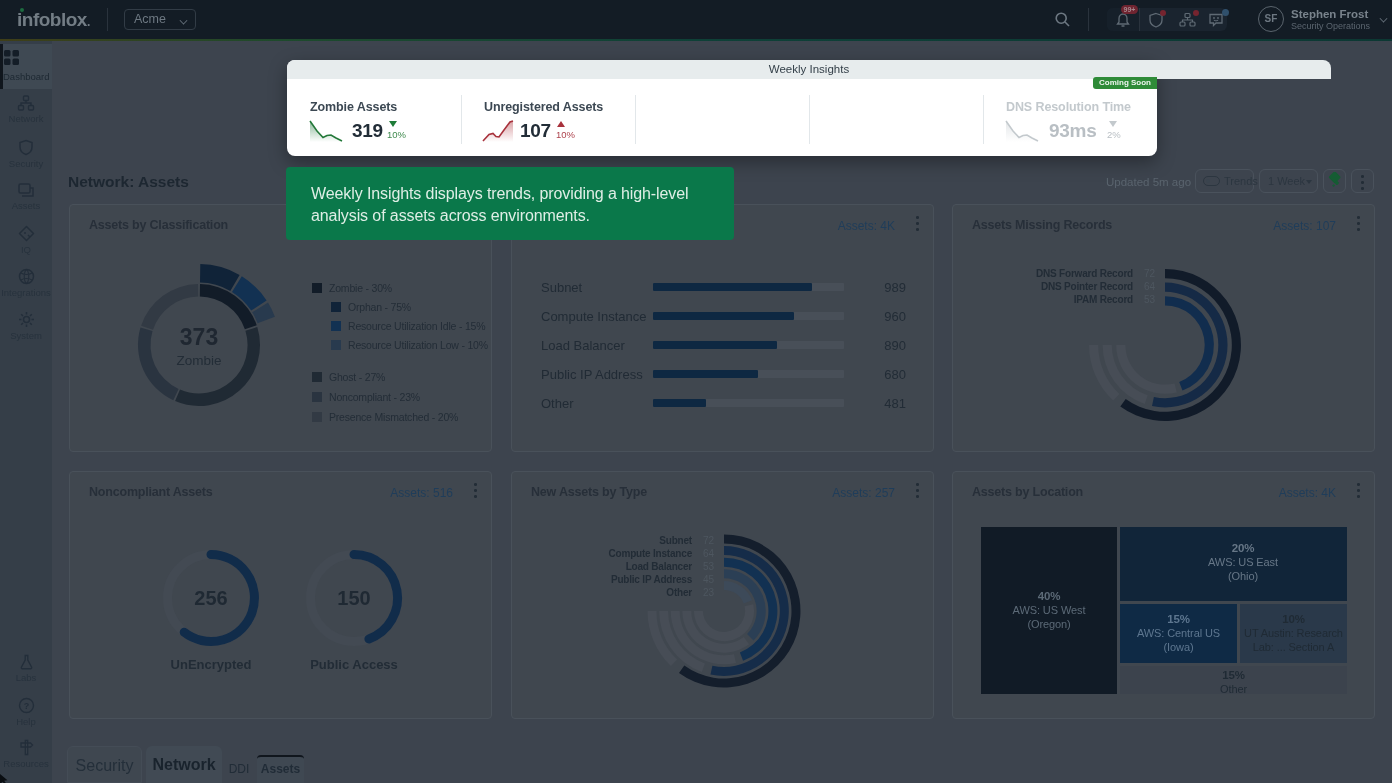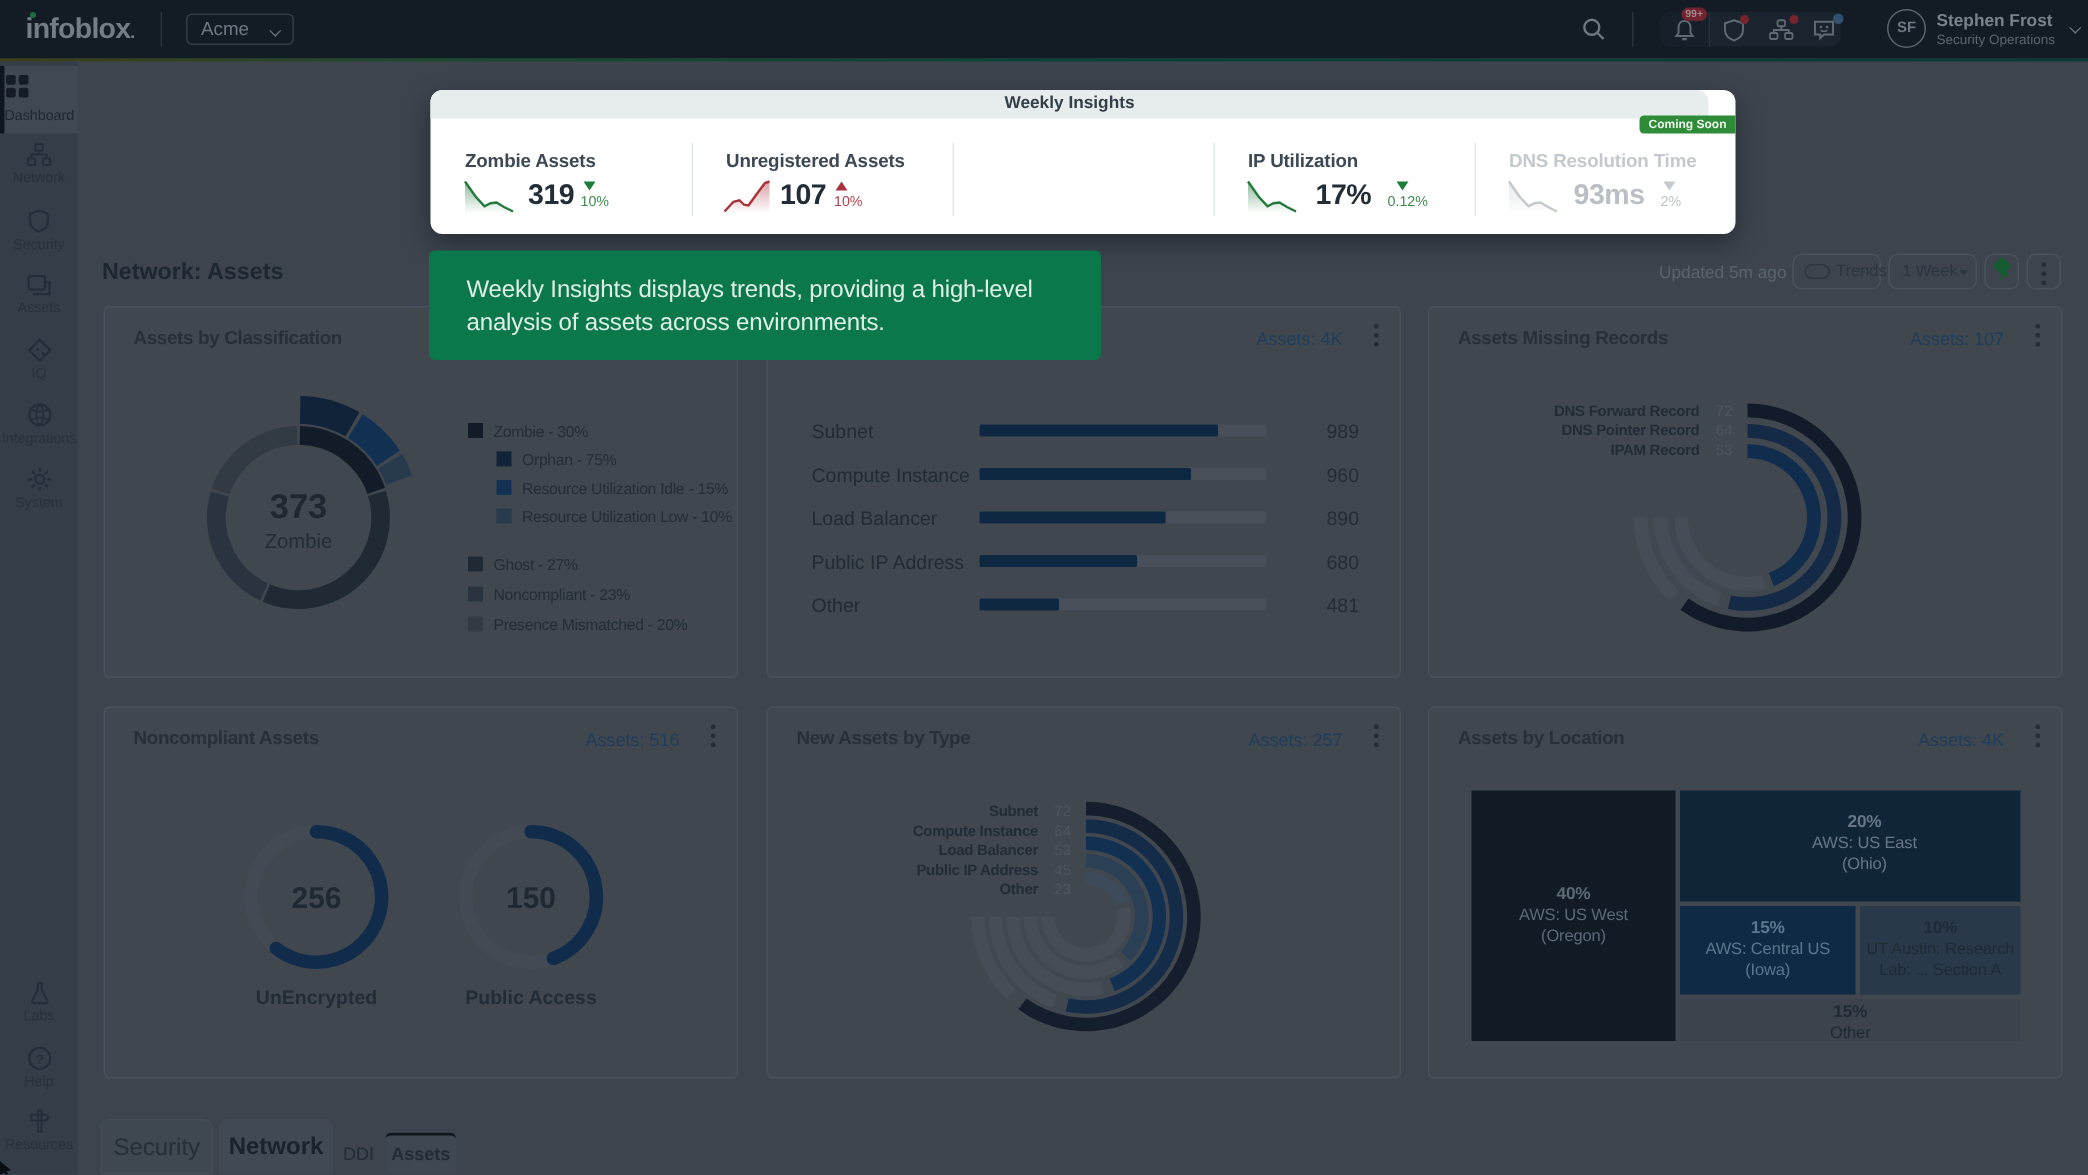--- a/index.html
+++ b/index.html
@@ -54,21 +54,21 @@
 .bfill{position:absolute;left:0;top:0;height:8px;background:#0e2842;border-radius:1px;}
 .bval{position:absolute;left:350px;top:0;width:44px;text-align:right;font-size:13px;color:#222c36;}
 
 .tm{position:absolute;text-align:center;font-size:11px;line-height:14px;letter-spacing:-0.1px;}
 .tm b{font-size:11.5px;}
 
 .tabbig{position:absolute;top:746px;height:37px;font-size:16px;color:#242f3a;text-align:center;border-radius:6px 6px 0 0;}
 .tabsm{position:absolute;top:755px;height:28px;font-size:12px;color:#212c37;text-align:center;border-radius:4px 4px 0 0;}
 
 #wipanel{position:absolute;left:287px;top:60px;width:870px;height:96px;background:#fff;border-radius:8px;box-shadow:0 6px 18px rgba(0,0,0,0.35);}
-#wihead{position:absolute;left:0;top:0;width:852px;height:19px;background:#e7eced;border-radius:8px 8px 0 0;text-align:center;font-size:11.5px;font-weight:bold;color:#333f48;line-height:19px;}
+#wihead{position:absolute;left:0;top:0;width:1044px;height:19px;background:#e7eced;border-radius:8px 8px 0 0;text-align:center;font-size:11.5px;font-weight:normal;color:#333f48;line-height:19px;}
 .wisep{position:absolute;top:35px;width:1px;height:49px;background:#e2e7ea;}
 .wicol{position:absolute;top:19px;height:77px;}
 .wititle{position:absolute;left:23px;top:21px;font-size:12.5px;font-weight:bold;color:#3c4853;white-space:nowrap;letter-spacing:-0.1px;}
 .wival{position:absolute;top:41px;font-size:19px;font-weight:bold;color:#222d37;letter-spacing:-0.3px;}
 .wipct{position:absolute;font-size:9.5px;}
 .tri{position:absolute;width:0;height:0;}
 .tridown{border-left:4px solid transparent;border-right:4px solid transparent;border-top:6px solid #1e7c38;}
 .triup{border-left:4px solid transparent;border-right:4px solid transparent;border-bottom:6px solid #a8323c;}
 #comingsoon{position:absolute;right:0;top:16.5px;background:#2f8b38;color:#eef5ee;font-size:8px;font-weight:bold;padding:2.5px 6px;border-radius:3px 0 0 3px;line-height:7px;}
 #tooltip{position:absolute;left:286px;top:167px;width:448px;height:73px;background:#0a784a;border-radius:4px;color:#dfeee6;font-size:16px;letter-spacing:-0.1px;line-height:21.5px;padding:16px 0 0 25px;}
@@ -434,30 +434,20 @@
         </defs>
       <path d="M1 21 L7 14.5 L11 13.5 L14 16.5 L17 17 L22 10 L28 2 L31 1 L31 22 L1 22 Z" fill="url(#rg)"></path>
       <path d="M1 21 L7 14.5 L11 13.5 L14 16.5 L17 17 L22 10 L28 2 L31 1" fill="none" stroke="#a8323c" stroke-width="1.6"></path>
     </svg>
     <div class="wival" style="left:59px;">107</div>
     <span class="tri triup" style="left:96px;top:42px;"></span>
     <div class="wipct" style="left:95px;top:50px;color:#ad424c;">10%</div>
   </div>
 
 
-  <div class="wicol" style="left:522px;width:174px;">
-    <div class="wititle">IP Utilization</div>
-    <svg class="abs" style="left:22px;top:41px;" width="34" height="22" viewBox="0 0 34 22">
-      <path d="M1 1 L8 11 L14 17.5 L18 15.5 L22 15 L27 18 L33 21 L33 22 L1 22 Z" fill="url(#gg)"></path>
-      <path d="M1 1 L8 11 L14 17.5 L18 15.5 L22 15 L27 18 L33 21" fill="none" stroke="#24793a" stroke-width="1.6"></path>
-    </svg>
-    <div class="wival" style="left:68px;">17%</div>
-    <span class="tri tridown" style="left:122px;top:42px;"></span>
-    <div class="wipct" style="left:116px;top:50px;color:#3f8a4e;">0.12%</div>
-  </div>
 
   <div class="wicol" style="left:696px;width:202px;">
     <div class="wititle" style="color:#c3c9cd;">DNS Resolution Time</div>
     <svg class="abs" style="left:22px;top:41px;" width="34" height="22" viewBox="0 0 34 22">
       <defs>
           <linearGradient id="yg" x1="0" y1="0" x2="0" y2="1">
             <stop offset="0" stop-color="#c9cfd3" stop-opacity="0.5"></stop>
             <stop offset="1" stop-color="#c9cfd3" stop-opacity="0"></stop>
           </linearGradient>
         </defs>

